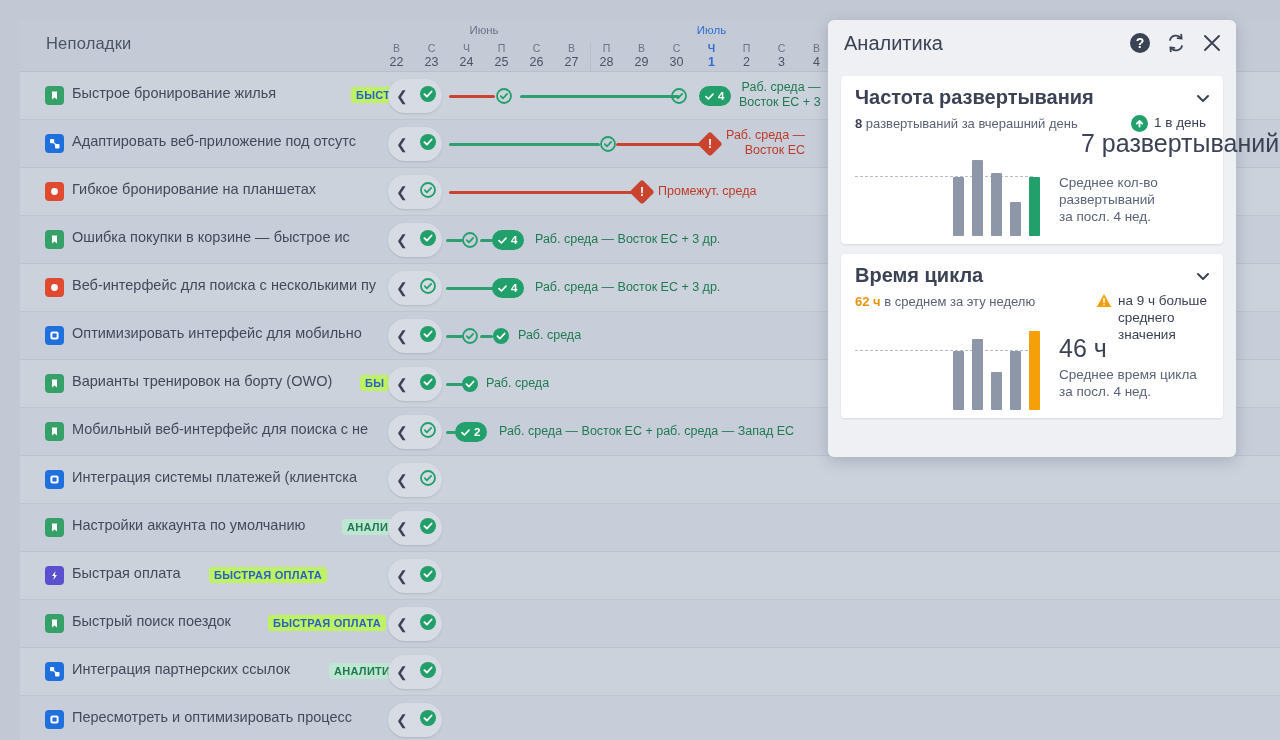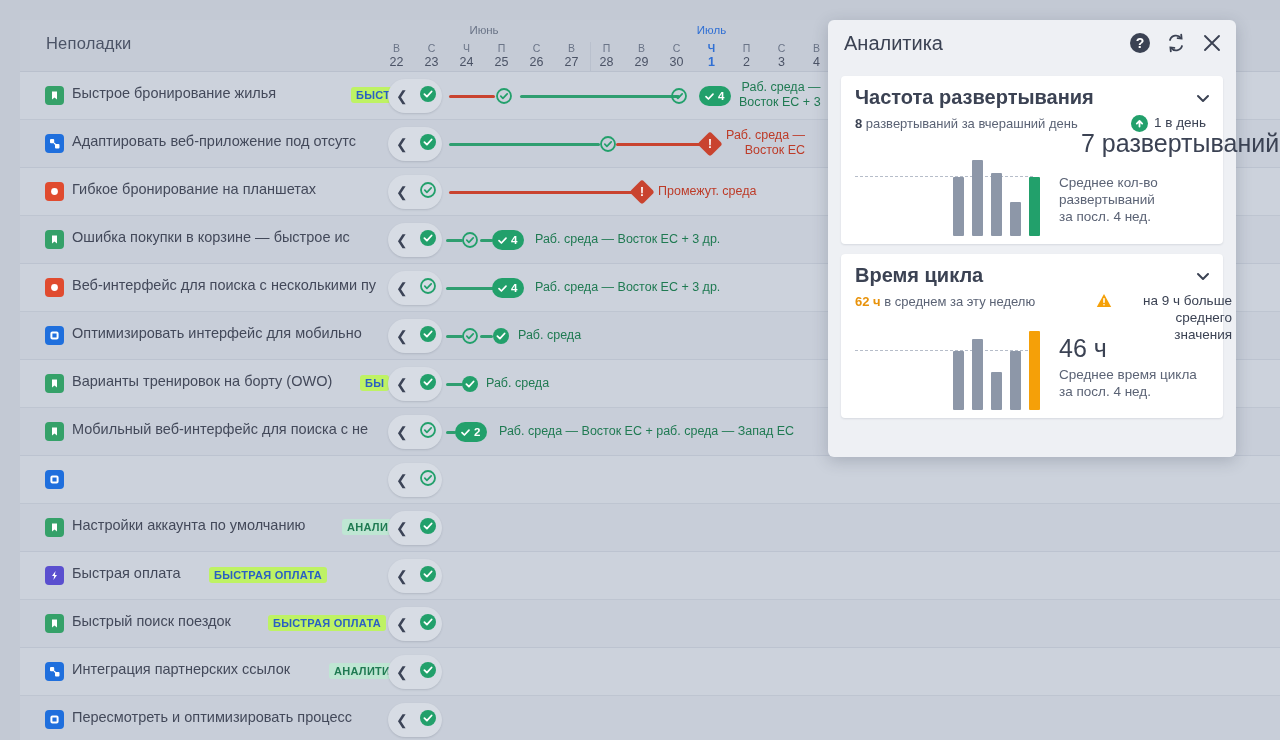--- a/index.html
+++ b/index.html
@@ -173,21 +173,21 @@
     font-size: 13px; color: #5b6375;
   }
   .card-sub b { color: #3b4253; }
   .card-sub .hrs { color: #e8930c; font-weight: 700; }
 
   .delta {
     position: absolute; top: 38px; display: flex; align-items: flex-start; gap: 6px;
     font-size: 13.5px; color: #3b4253; line-height: 17px;
   }
   #deploy-delta { left: 290px; }
-  #cycle-delta  { left: 255px; width: 136px; text-align: right; }
+  #cycle-delta  { left: 255px; width: 136px; }
 
   .up-badge {
     width: 17px; height: 17px; border-radius: 50%; background: #22a06b;
     display: flex; align-items: center; justify-content: center; flex: 0 0 auto;
     margin-top: 1px;
   }
 
   .chart { position: absolute; left: 14px; bottom: 8px; width: 190px; height: 92px; }
   .dash-line {
     position: absolute; left: 0; width: 178px; border-top: 1.5px dashed #b6bdc9;
@@ -524,20 +524,21 @@
                 </svg></span>
             </div>
           </div>
         </div>
         <div class="row">
           <div class="row-icon" style="background: rgb(31, 111, 221);">
             <svg width="11" height="11" viewBox="0 0 11 11" fill="none" stroke="#fff" stroke-width="2">
               <rect x="2.4" y="2.4" width="6.2" height="6.2" rx="1"></rect>
             </svg>
           </div>
+          <div class="row-title">Интеграция системы платежей (клиентска</div>
           <div class="track">
             <div class="pill">
               <span class="chev">❮</span>
               <span><svg width="16" height="16" viewBox="0 0 16 16">
                   <circle cx="8" cy="8" r="7" fill="none" stroke="#22a06b" stroke-width="1.8"></circle>
                   <path d="M4.8 8.2 L6.9 10.3 L11.2 5.8" fill="none" stroke="#22a06b" stroke-width="1.7" stroke-linecap="round" stroke-linejoin="round"></path>
                 </svg></span>
             </div>
           </div>
         </div>

